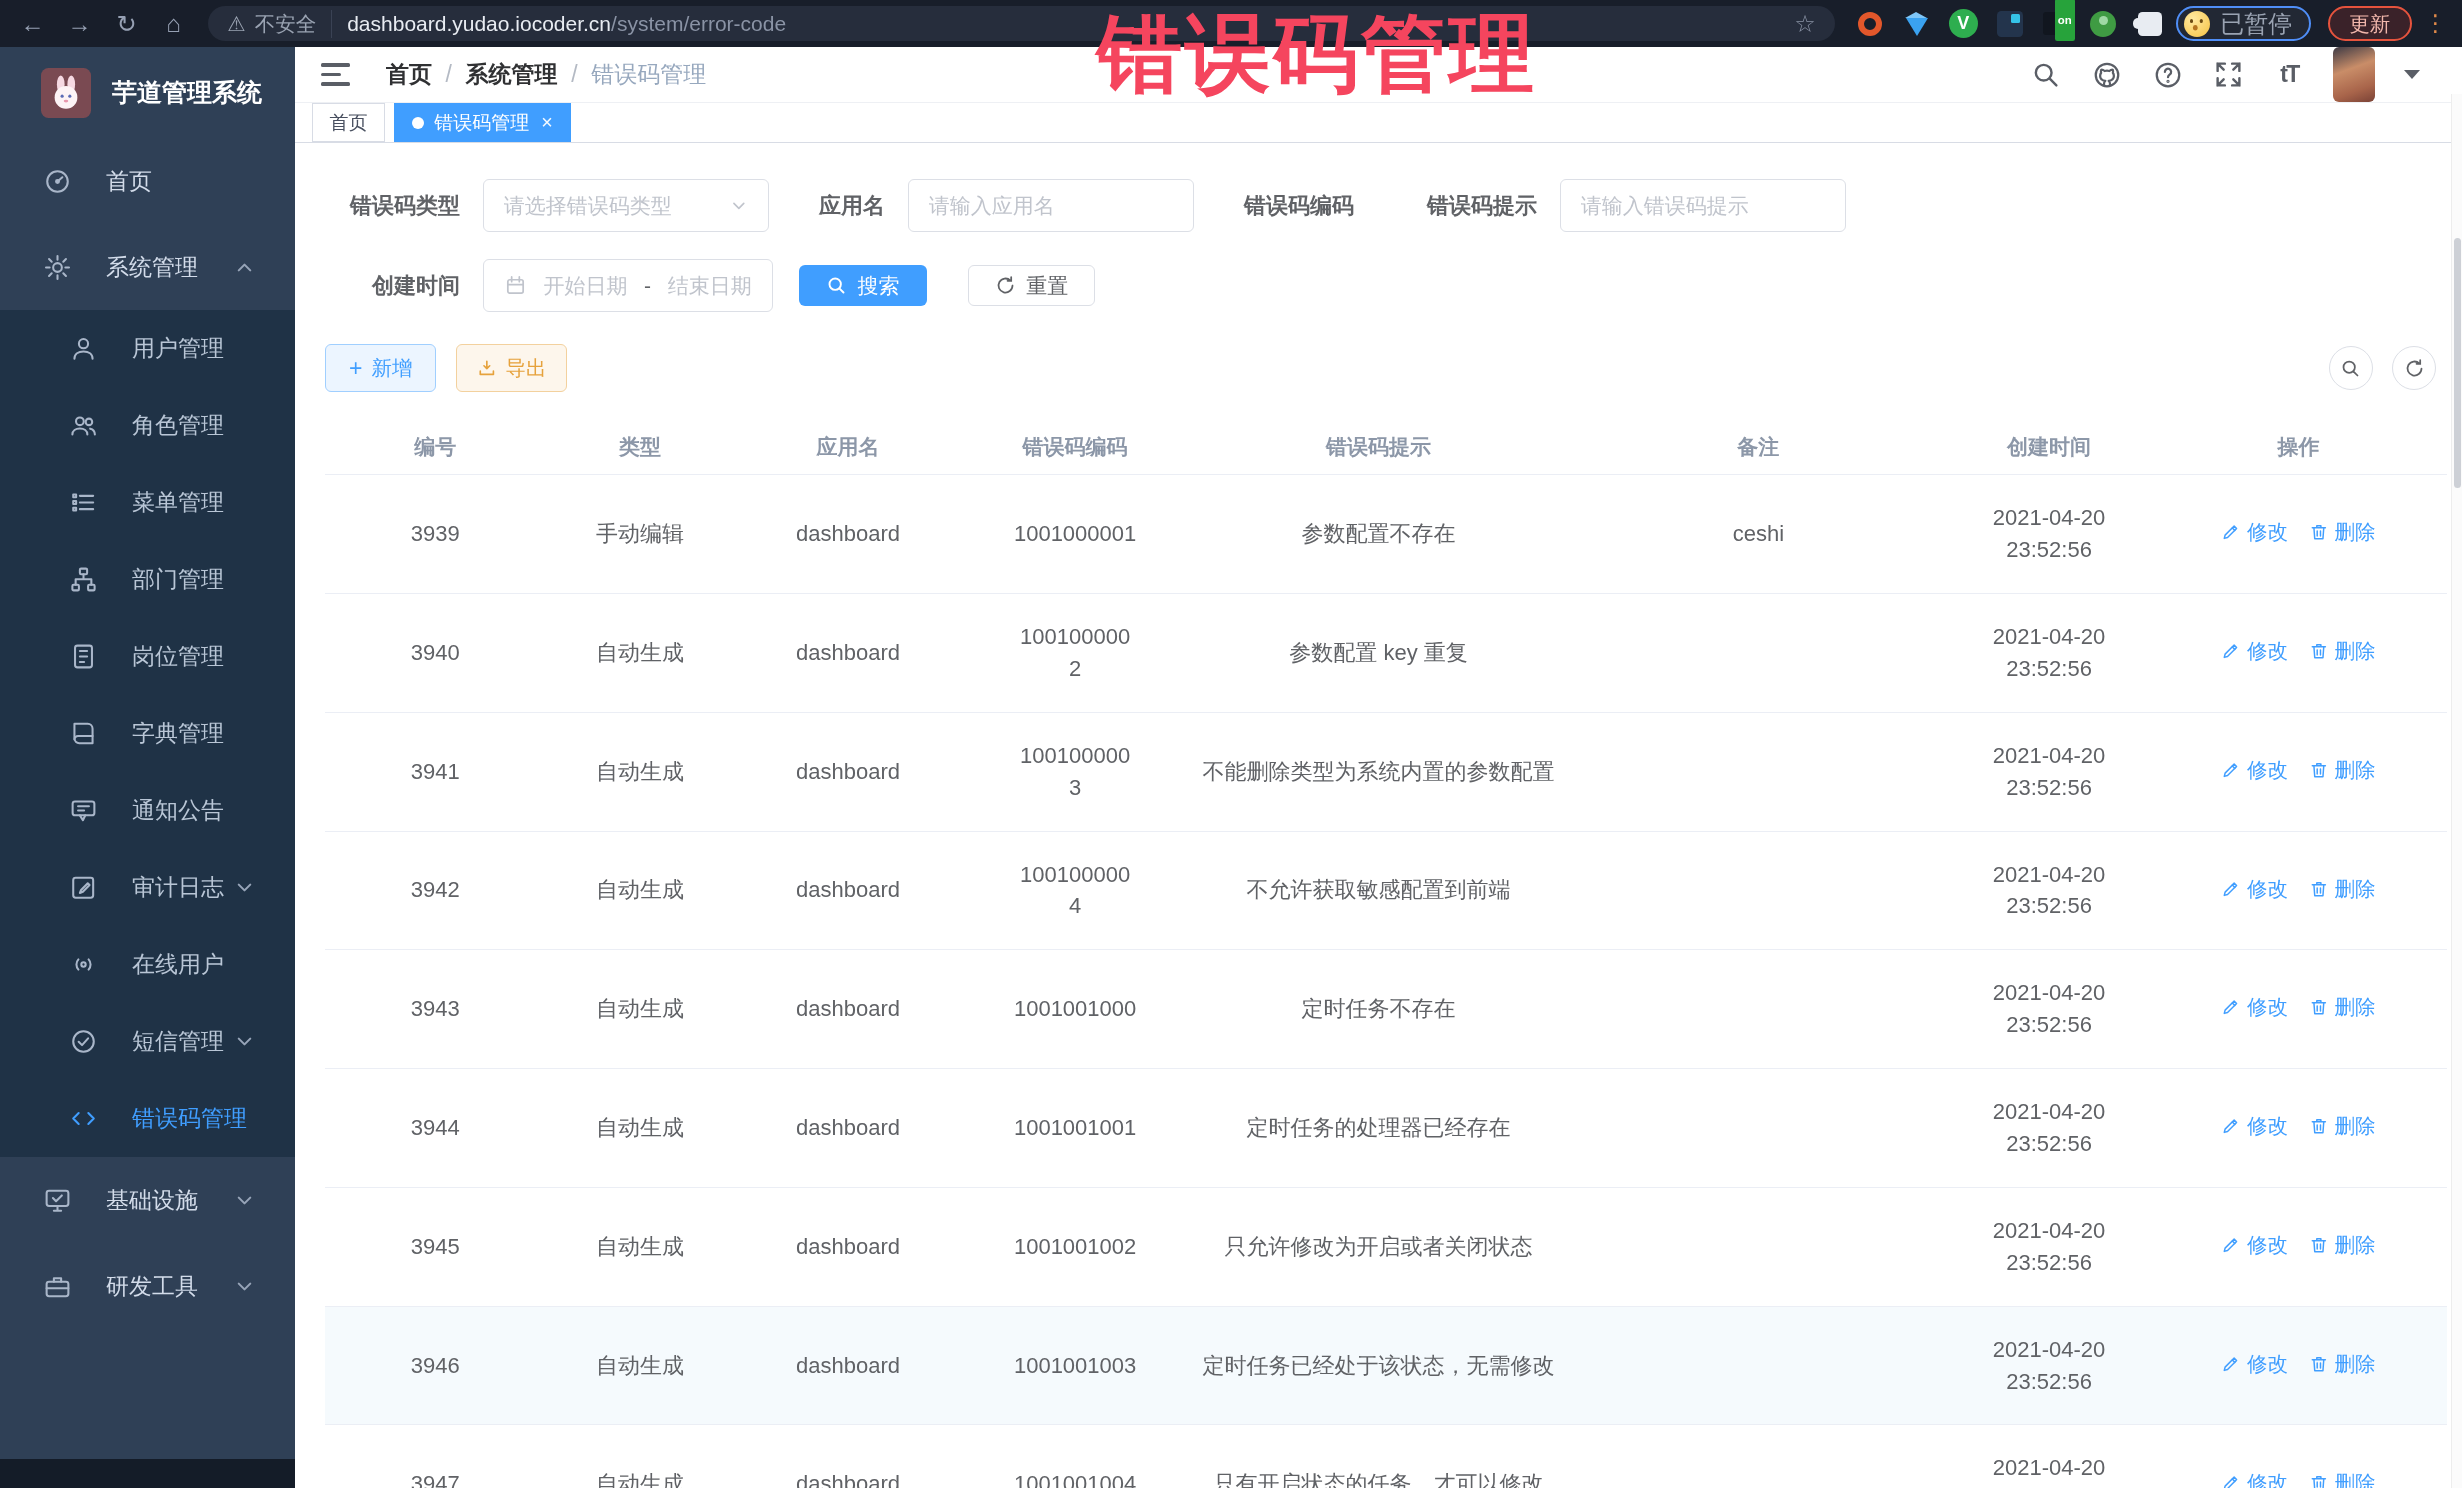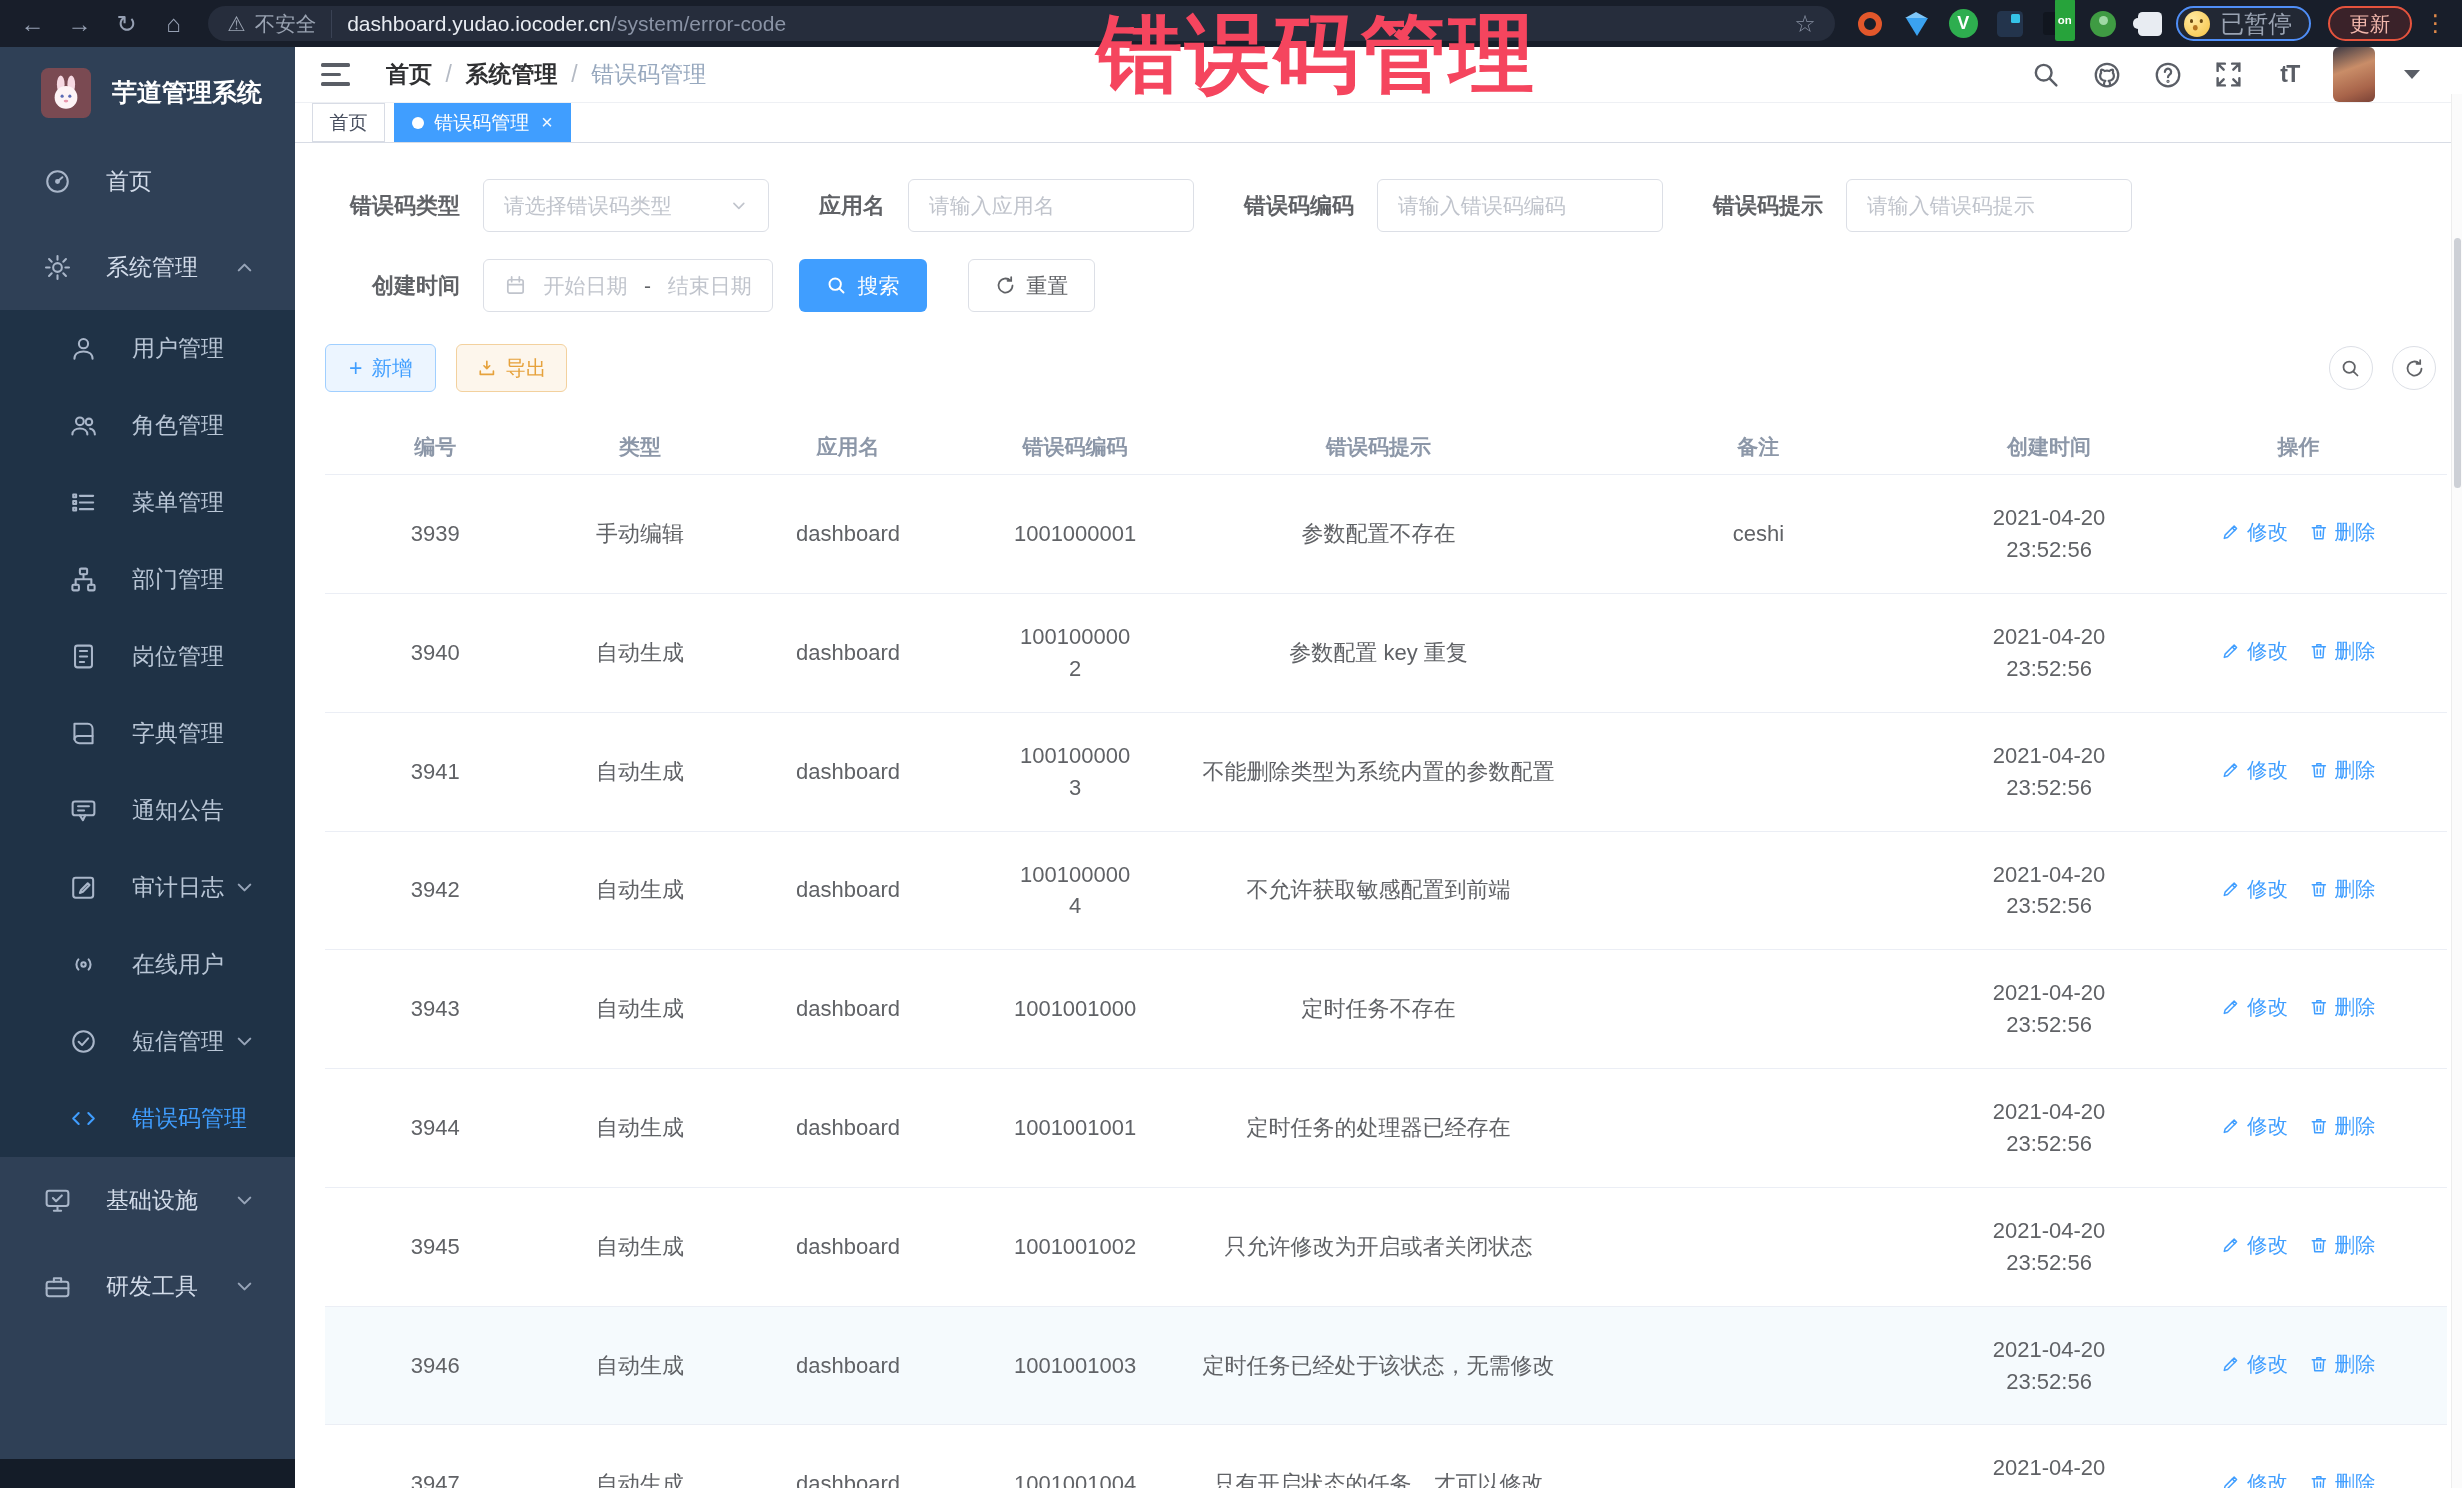--- a/index.html
+++ b/index.html
@@ -106,21 +106,21 @@
   .fi-label.w{min-width:135px;text-align:right;}
   .ctrl{width:286px;height:53px;border:1.5px solid #dcdfe6;border-radius:6px;display:flex;
     align-items:center;padding:0 19.7px;color:#c0c4cc;font-size:21px;background:#fff;}
   .ctrl .ph{flex:1;white-space:nowrap;overflow:hidden;}
   .ctrl .sel-chev{color:#c0c4cc;display:flex;}
   .date-ctrl{width:290px;gap:16.7px;}
   .date-ctrl .cal{color:#c0c4cc;display:flex;flex-shrink:0;}
   .date-ctrl .dsep{color:#606266;}
   .date-ctrl .ph{flex:initial;}
 
-  .btn{height:53px;border-radius:6px;font-size:21px;display:inline-flex;align-items:center;
+  .btn{height:41px;border-radius:6px;font-size:21px;display:inline-flex;align-items:center;
     justify-content:center;gap:10.6px;padding:0 26px;border:1.5px solid transparent;white-space:nowrap;}
   .btn-primary{background:#409eff;color:#fff;margin-left:26px;}
   .btn-plain{background:#fff;border-color:#dcdfe6;color:#606266;margin-left:41px;}
 
   .tool-row{display:flex;align-items:center;margin-top:32px;}
   .btn-add{height:48px;background:#ecf5ff;border:1.5px solid #a0cfff;color:#409eff;font-size:20.5px;
     padding:0 23px;border-radius:6px;display:inline-flex;align-items:center;gap:9px;}
   .btn-export{height:48px;background:#fdf6ec;border:1.5px solid #f3d19e;color:#e6a23c;font-size:20.5px;
     padding:0 19.7px;border-radius:6px;display:inline-flex;align-items:center;gap:9px;margin-left:19.7px;}
   .tool-right{margin-left:auto;display:flex;gap:19.7px;margin-right:10.6px;}
@@ -458,23 +458,20 @@
             </div>
           </div>
           <div class="fi">
             <span class="fi-label">应用名</span>
             <div class="ctrl">
               <span class="ph">请输入应用名</span>
             </div>
           </div>
           <div class="fi">
             <span class="fi-label">错误码编码</span>
-            <div class="ctrl">
-              <span class="ph">请输入错误码编码</span>
-            </div>
           </div>
           <div class="fi">
             <span class="fi-label">错误码提示</span>
             <div class="ctrl">
               <span class="ph">请输入错误码提示</span>
             </div>
           </div>
         </div>
 
       <div class="filter-row">

